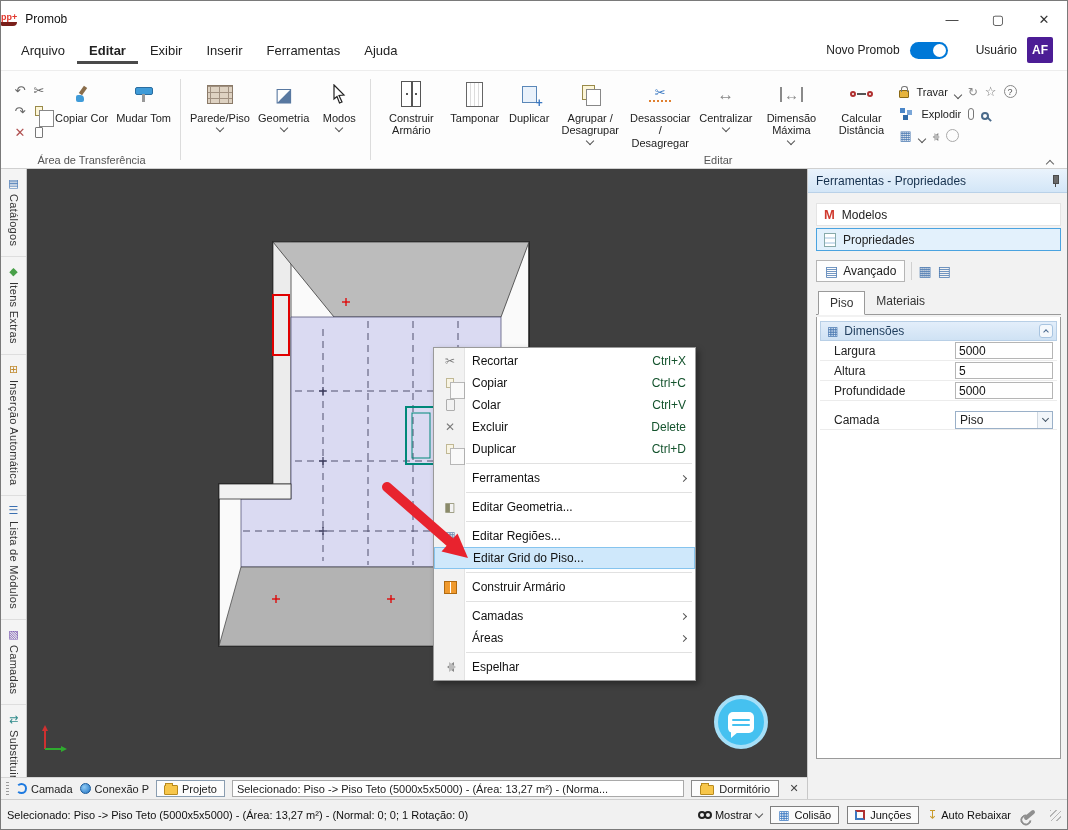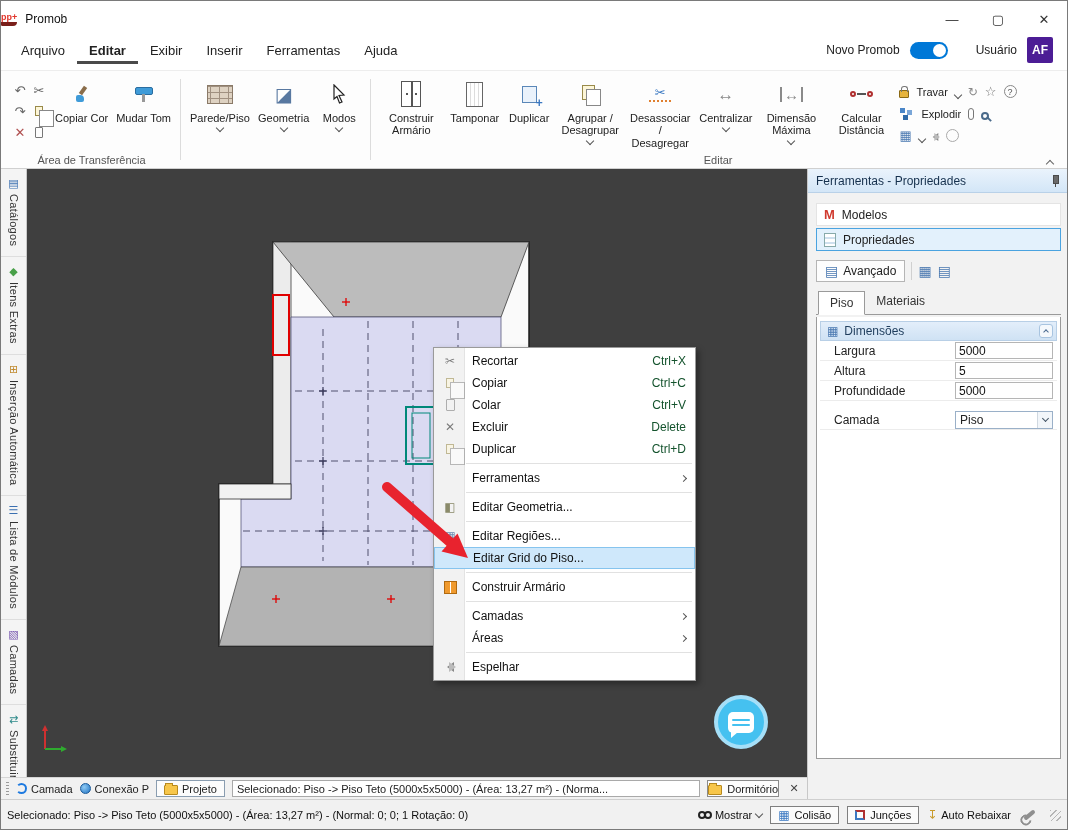--- a/index.html
+++ b/index.html
@@ -143,21 +143,21 @@
   .statusrow1{position:absolute;left:0;top:776px;width:806px;height:22px;background:#f1f1f1;border-top:1px solid #d5d5d5;display:flex;align-items:center;gap:7px;padding:0 5px;font-size:11px;color:#222}
   .statusrow2{position:absolute;left:0;top:798px;width:100%;height:31px;background:#f1f1f1;border-top:1px solid #cfcfcf;display:flex;align-items:center;gap:8px;padding:0 6px;font-size:11px;color:#111}
   .vgrip{width:3px;height:13px;background:repeating-linear-gradient(#9a9a9a 0 1px,transparent 1px 3px)}
   .s-item{display:flex;align-items:center;gap:4px}
   .swirl{width:11px;height:11px;border-radius:50%;border:2.5px solid #1e7ae0;border-left-color:transparent}
   .globe{width:11px;height:11px;border-radius:50%;background:radial-gradient(circle at 35% 35%,#8ecaf4,#2274c4);border:1px solid #1a5a9a}
   .folder{width:14px;height:10px;background:#f7c64a;border:1px solid #b88a1e;border-radius:1px;position:relative;margin-top:3px}
   .folder::before{content:"";position:absolute;top:-3px;left:0;width:6px;height:2px;background:#f7c64a;border:1px solid #b88a1e;border-bottom:none}
   .boxed{border:1px solid #8a9db0;background:#fcfcfc;padding:1px 7px}
   .sel-field{flex:1;height:17px;border:1px solid #a9a9a9;background:#fff;padding:0 4px;overflow:hidden;white-space:nowrap;display:flex;align-items:center;color:#222}
-  .room-tab{display:flex;align-items:center;gap:5px;border:1px solid #8a8a8a;background:#fcfcfc;padding:1px 0}
+  .room-tab{display:flex;align-items:center;gap:5px;border:1px solid #8a8a8a;background:#fcfcfc;padding:1px 8px}
   .room-close{width:16px;text-align:center;color:#444;font-size:11px}
   .toggle-btn{display:flex;align-items:center;gap:5px;border:1px solid #7f7f7f;background:#fbfbfb;padding:2px 7px}
   .bino{display:inline-flex}
   .bino i{width:8px;height:8px;border:2px solid #222;border-radius:50%;margin:0 -1px}
   .ic-col{font-size:12px;color:#3a78c2;line-height:1}
   .ic-jun{width:10px;height:10px;border:2px solid #b03030;border-left-color:#3a78c2;border-bottom-color:#3a78c2}
   .ic-reb{font-size:12px;color:#c89a2a;line-height:1}
   .wrench{width:13px;height:4px;background:#8f8f8f;border-radius:2px;transform:rotate(-40deg);position:relative;margin:0 4px}
   .wrench::before{content:"";position:absolute;left:-5px;top:-2px;width:7px;height:7px;border:2px solid #8f8f8f;border-radius:50%;border-right-color:transparent}
   .cgrip{width:11px;height:11px;background:repeating-linear-gradient(135deg,#b5b5b5 0 1px,transparent 1px 4px);margin-left:2px}

